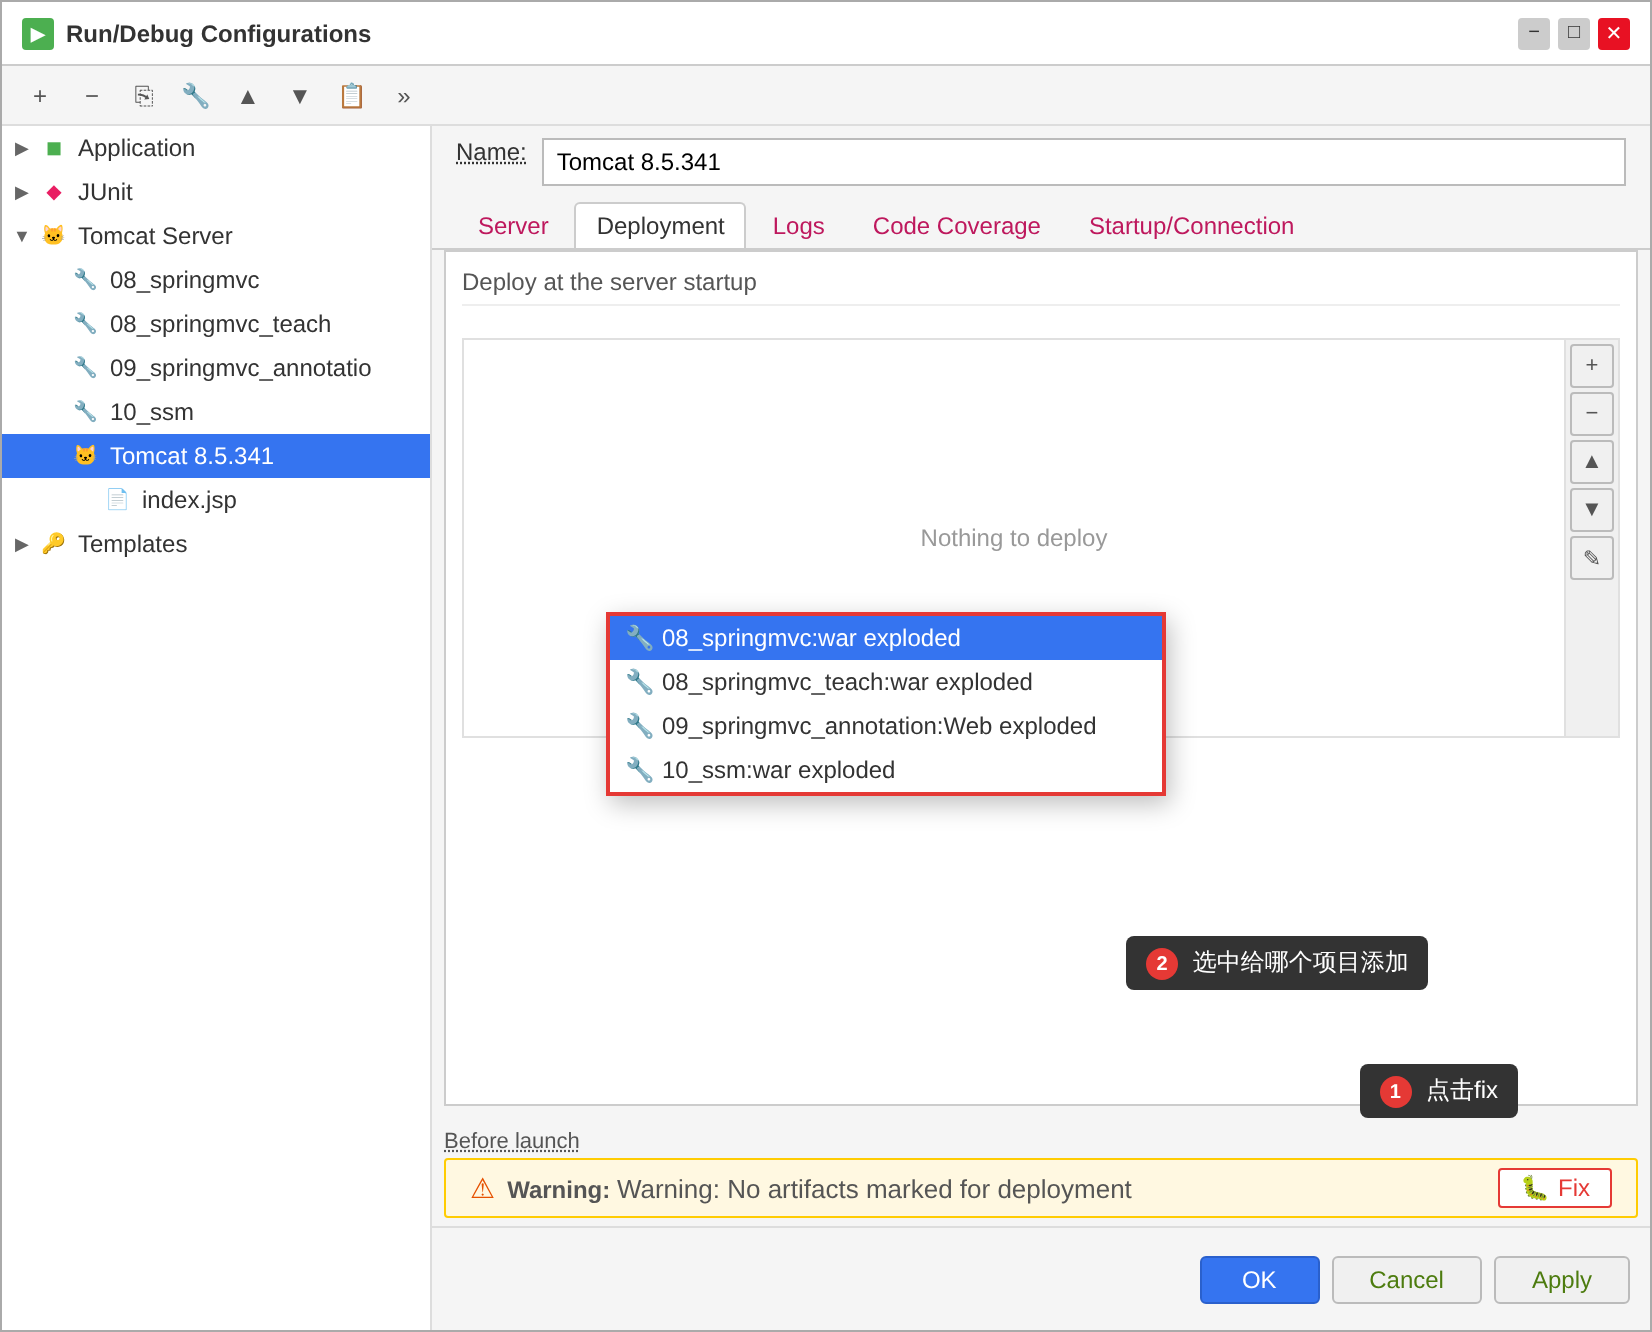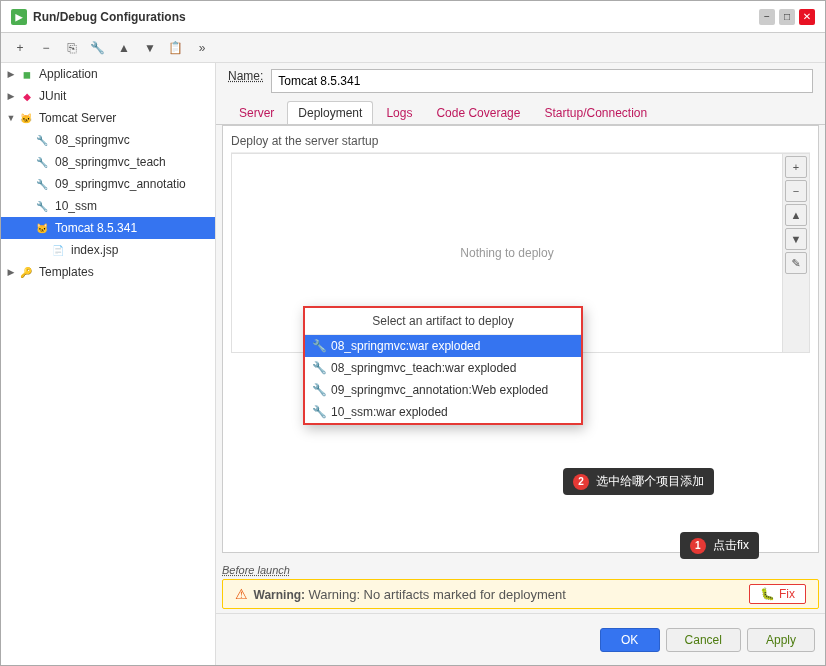--- a/index.html
+++ b/index.html
@@ -237,21 +237,21 @@
       flex: 1;
       padding: 8px;
       display: flex;
       flex-direction: column;
       position: relative;
     }
 
     .deploy-section-title {
       font-size: 12px;
       color: #555;
-      margin-bottom: 0;
+      margin-bottom: 16px;
       padding-bottom: 4px;
       border-bottom: 1px solid #eee;
     }
 
     .side-btn {
       width: 22px;
       height: 22px;
       border: 1px solid #bbb;
       background: #f0f0f0;
       cursor: pointer;
@@ -511,21 +511,20 @@
                   <button class="side-btn">+</button>
                   <button class="side-btn">−</button>
                   <button class="side-btn">▲</button>
                   <button class="side-btn">▼</button>
                   <button class="side-btn">✎</button>
                 </div>
               </div>
             </div>
 
             <div class="artifact-popup">
-              <div class="artifact-popup-title">Select an artifact to deploy</div>
               <div class="artifact-item selected-artifact">
                 <span class="artifact-icon">🔧</span>
                 <span>08_springmvc:war exploded</span>
               </div>
               <div class="artifact-item">
                 <span class="artifact-icon">🔧</span>
                 <span>08_springmvc_teach:war exploded</span>
               </div>
               <div class="artifact-item">
                 <span class="artifact-icon">🔧</span>
@@ -544,21 +543,21 @@
           </div>
         </div>
 
         <div style="position:relative; margin:0 6px;">
           <div style="position:absolute; right:60px; bottom:-2px; background:#333; color:white; padding:5px 10px; border-radius:4px; font-size:12px; z-index:25; white-space:nowrap;">
             <span style="display:inline-flex;align-items:center;justify-content:center;width:16px;height:16px;border-radius:50%;background:#e53935;color:white;font-size:10px;font-weight:bold;margin-right:4px;">1</span>
             <span>点击fix</span>
           </div>
         </div>
 
-        <div class="before-launch-section" style="padding:6px 6px 2px 6px;font-style:italic;">
+        <div class="before-launch-section" style="padding:6px 6px 2px 6px;">
           <div>
             <span style="font-size:11px; color:#555; cursor:pointer; text-decoration:underline; text-decoration-style:dotted;">Before launch</span>
           </div>
         </div>
 
         <div class="warning-bar">
           <div class="warning-text">
             <span class="warning-icon">⚠</span>
             <span>
               <strong>Warning:</strong> <span style="font-size:13px;">Warning: No artifacts marked for deployment</span>

